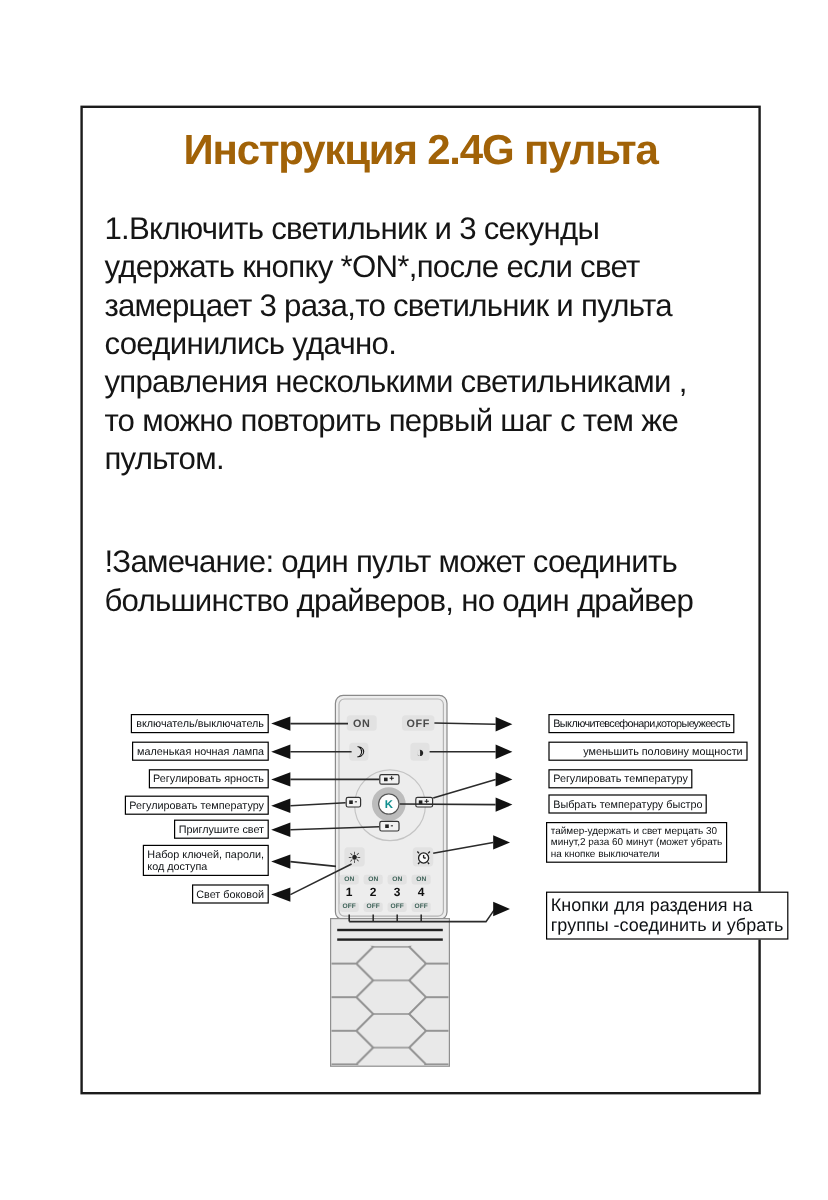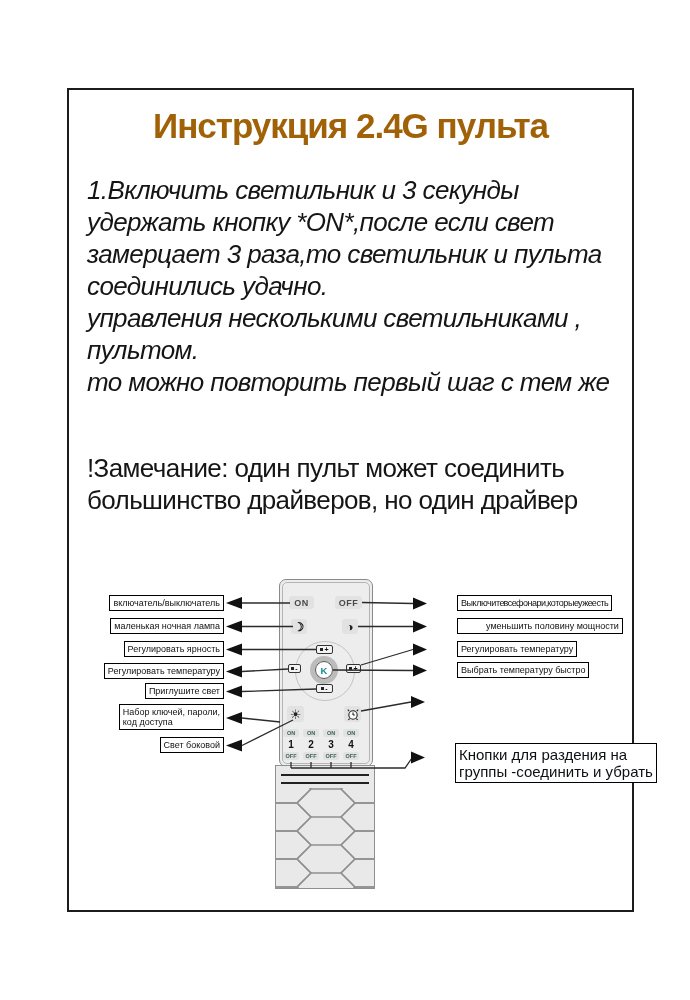--- a/index.html
+++ b/index.html
@@ -4,21 +4,21 @@
 <style>
   html,body{margin:0;padding:0;}
   body{width:690px;height:1000px;background:#fff;position:relative;
        font-family:"Liberation Sans",sans-serif;color:#161616;}
   .sheet{position:absolute;left:67px;top:88px;width:563px;height:820px;
          border:2px solid #1c1c1c;background:#fff;}
   .title{position:absolute;left:0;top:16px;width:100%;text-align:center;
          font-size:35px;font-weight:bold;letter-spacing:-1px;color:#a16207;}
   .para{position:absolute;left:18px;width:535px;font-size:26px;line-height:32px;
         letter-spacing:-0.6px;white-space:nowrap;color:#151515;}
-  .p1{top:84px;font-style:italic;} .p2{top:362px;}
+  .p1{top:84px;} .p2{top:362px;}
   
   .rbody{position:absolute;left:210px;top:489px;width:92px;height:186px;
          background:#ededed;border:1.4px solid #8a8a8a;border-radius:7px;z-index:1;}
   .rinner{position:absolute;left:2px;top:2px;right:2px;bottom:2px;
           border:1px solid #b5b5b5;border-radius:5px;}
   .key{position:absolute;background:#e2e2e2;border-radius:3px;display:flex;
        align-items:center;justify-content:center;font-size:9px;font-weight:bold;
        color:#4a4a4a;letter-spacing:.5px;z-index:2;}
   .key.on{left:220px;top:506px;width:25px;height:13px;}
   .key.off{left:266px;top:506px;width:27px;height:13px;}
@@ -72,22 +72,22 @@
 <div class="sheet">
 
   <div class="title">Инструкция 2.4G пульта</div>
 
   <div class="para p1">
     <div>1.Включить светильник и 3 секунды</div>
     <div>удержать кнопку *ON*,после если свет</div>
     <div>замерцает 3 раза,то светильник и пульта</div>
     <div>соединились удачно.</div>
     <div>управления несколькими светильниками ,</div>
+    <div>то можно повторить первый шаг с тем же</div>
     <div>пультом.</div>
-    <div>то можно повторить первый шаг с тем же</div>
   </div>
 
   <div class="para p2">
     <div>!Замечание: один пульт может соединить</div>
     <div>большинство драйверов, но один драйвер</div>
   </div>
 
   <div class="rbody">
     <div class="rinner"></div>
   </div>
@@ -239,18 +239,23 @@
     </div>
   <div class="lbl right" style="top:528px;padding-left:28px;">
       <div>уменьшить половину мощности</div>
     </div>
   <div class="lbl right" style="top:551px;">
       <div>Регулировать температуру</div>
     </div>
   <div class="lbl right" style="top:572px;">
       <div>Выбрать температуру быстро</div>
     </div>
+  <div class="lbl right ml small" style="top:595px;left:358px;">
+    <div>таймер-удержать и свет мерцать 30</div>
+    <div>минут,2 раза 60 минут (может убрать</div>
+    <div>на кнопке выключатели</div>
+  </div>
   <div class="lbl right ml" style="top:653px;left:358px;font-size:15px;">
     <div>Кнопки для раздения на</div>
     <div>группы -соединить и убрать</div>
   </div>
 
 </div>
 
 </body></html>

